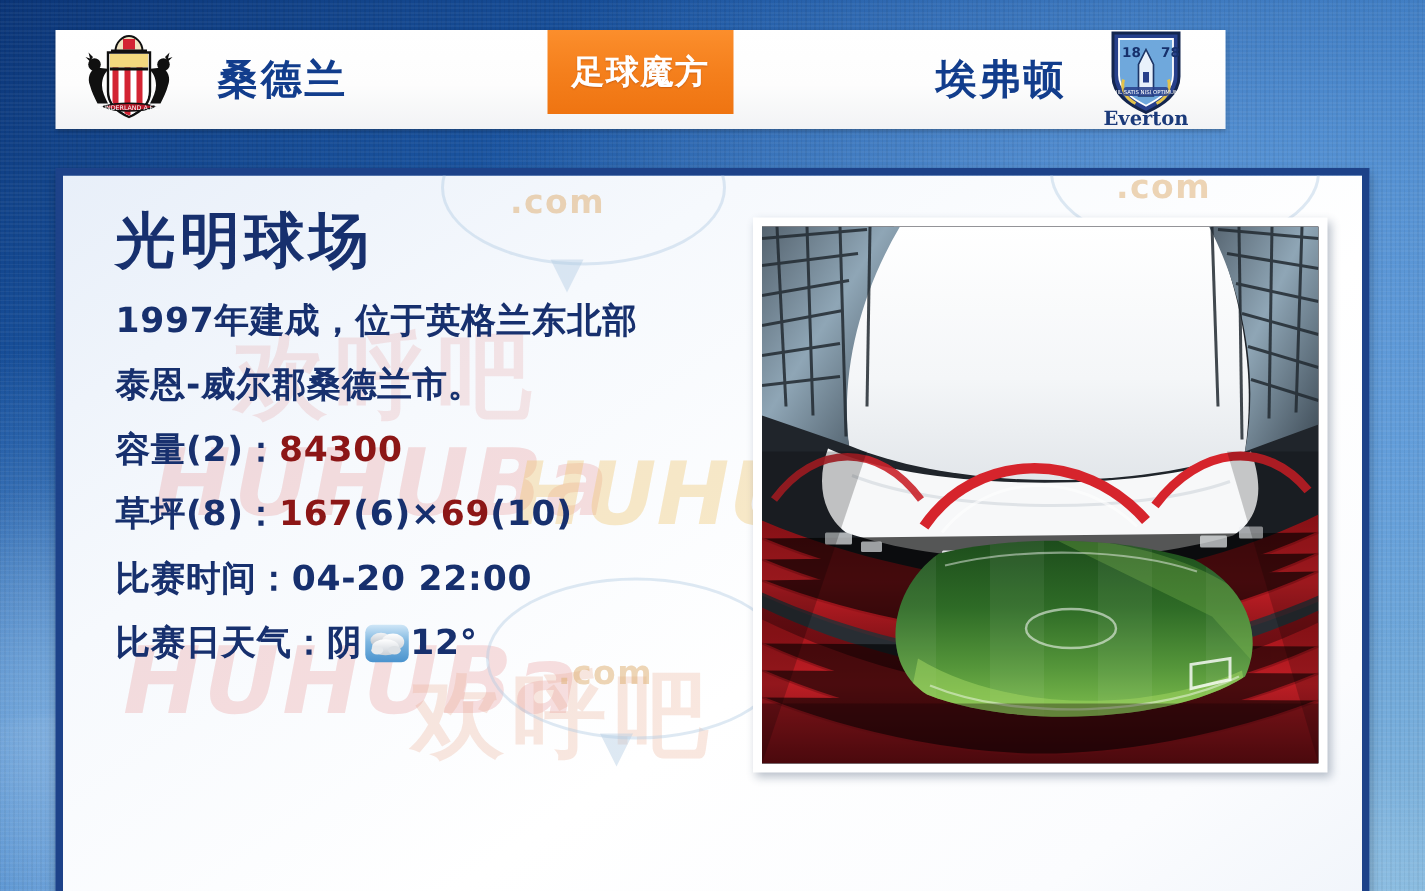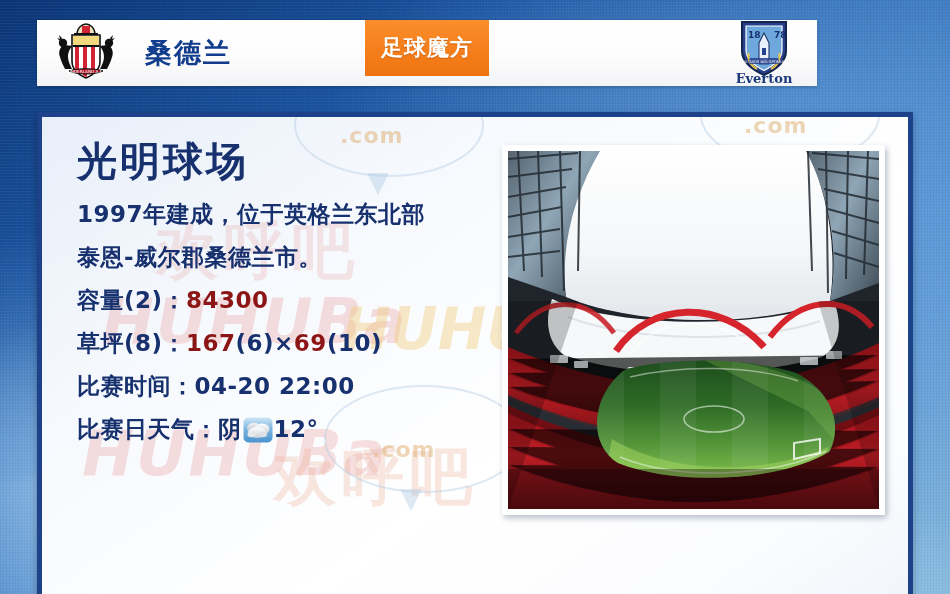--- a/index.html
+++ b/index.html
@@ -248,20 +248,21 @@
         </svg>
       </span>
       <span class="team-name">桑德兰</span>
     </div>
 
     <div id="center-logo">
       <span id="center-logo-text">足球魔方</span>
     </div>
 
     <div class="team-block" id="away-team">
+      <span class="team-name">埃弗顿</span>
       <span class="crest">
         <svg width="74" height="68" viewBox="0 0 74 68">
 
           <path d="M15 5 L59 5 L59 34 C59 46 48 53 37 58 C26 53 15 46 15 34 Z" fill="#27408b" stroke="#14264f" stroke-width="2"></path>
           <path d="M19 9 L55 9 L55 33 C55 43 46 49 37 53.5 C28 49 19 43 19 33 Z" fill="#6fa8dc" stroke="#ffffff" stroke-width="1.2"></path>
 
           <path d="M37 16 L42 26 L42 44 L32 44 L32 26 Z" fill="#e8f1fb" stroke="#1c3566" stroke-width="1.1"></path>
           <rect x="35" y="31" width="4" height="7" fill="#27408b"></rect>
           <path d="M33 44 L41 44 L42 47 L32 47 Z" fill="#dfeaf7" stroke="#1c3566" stroke-width="0.9"></path>
 

